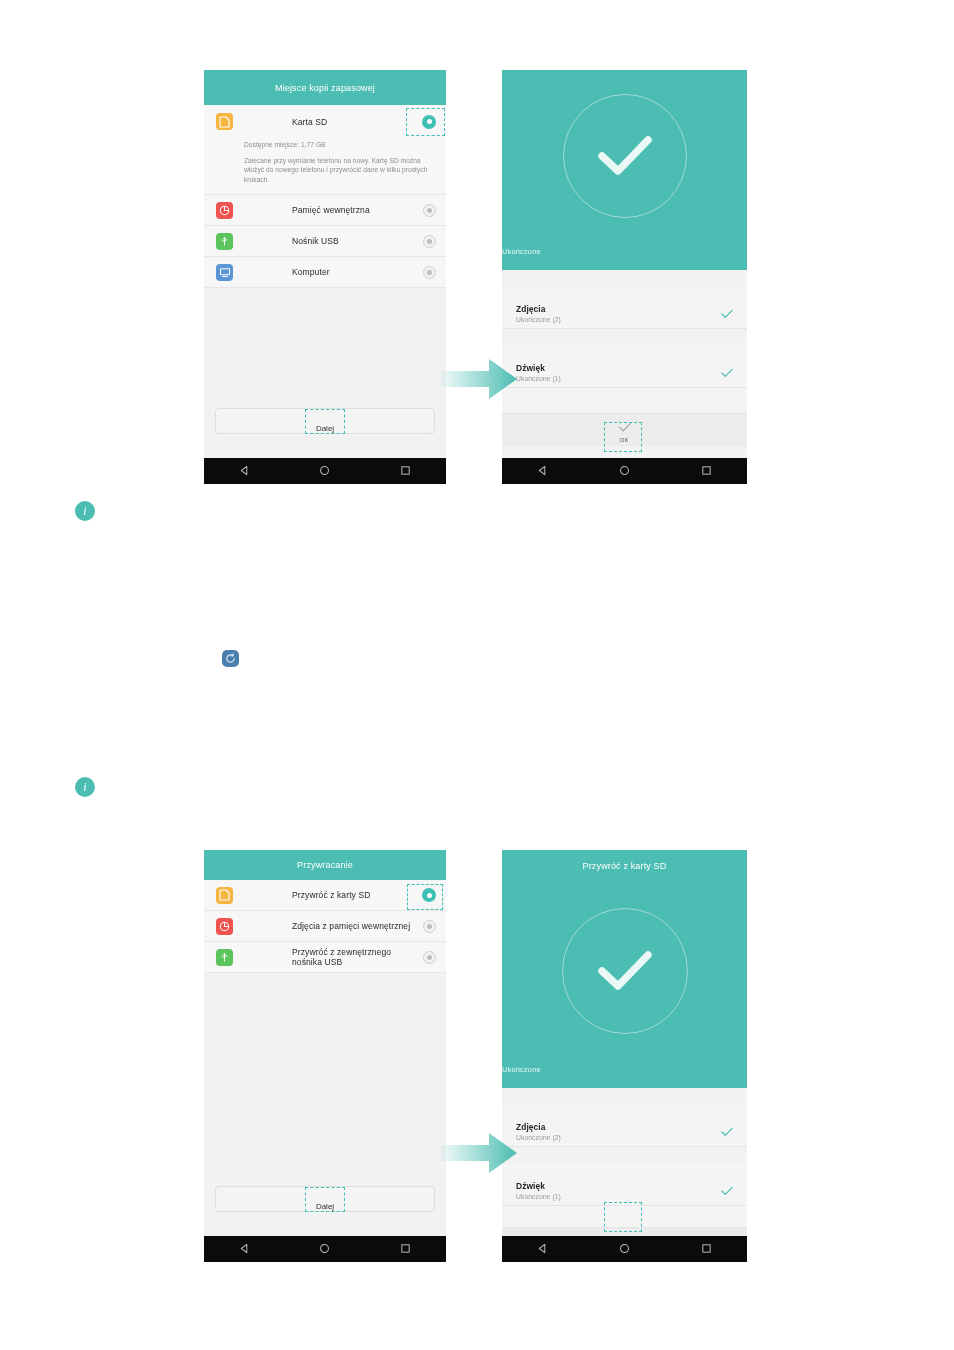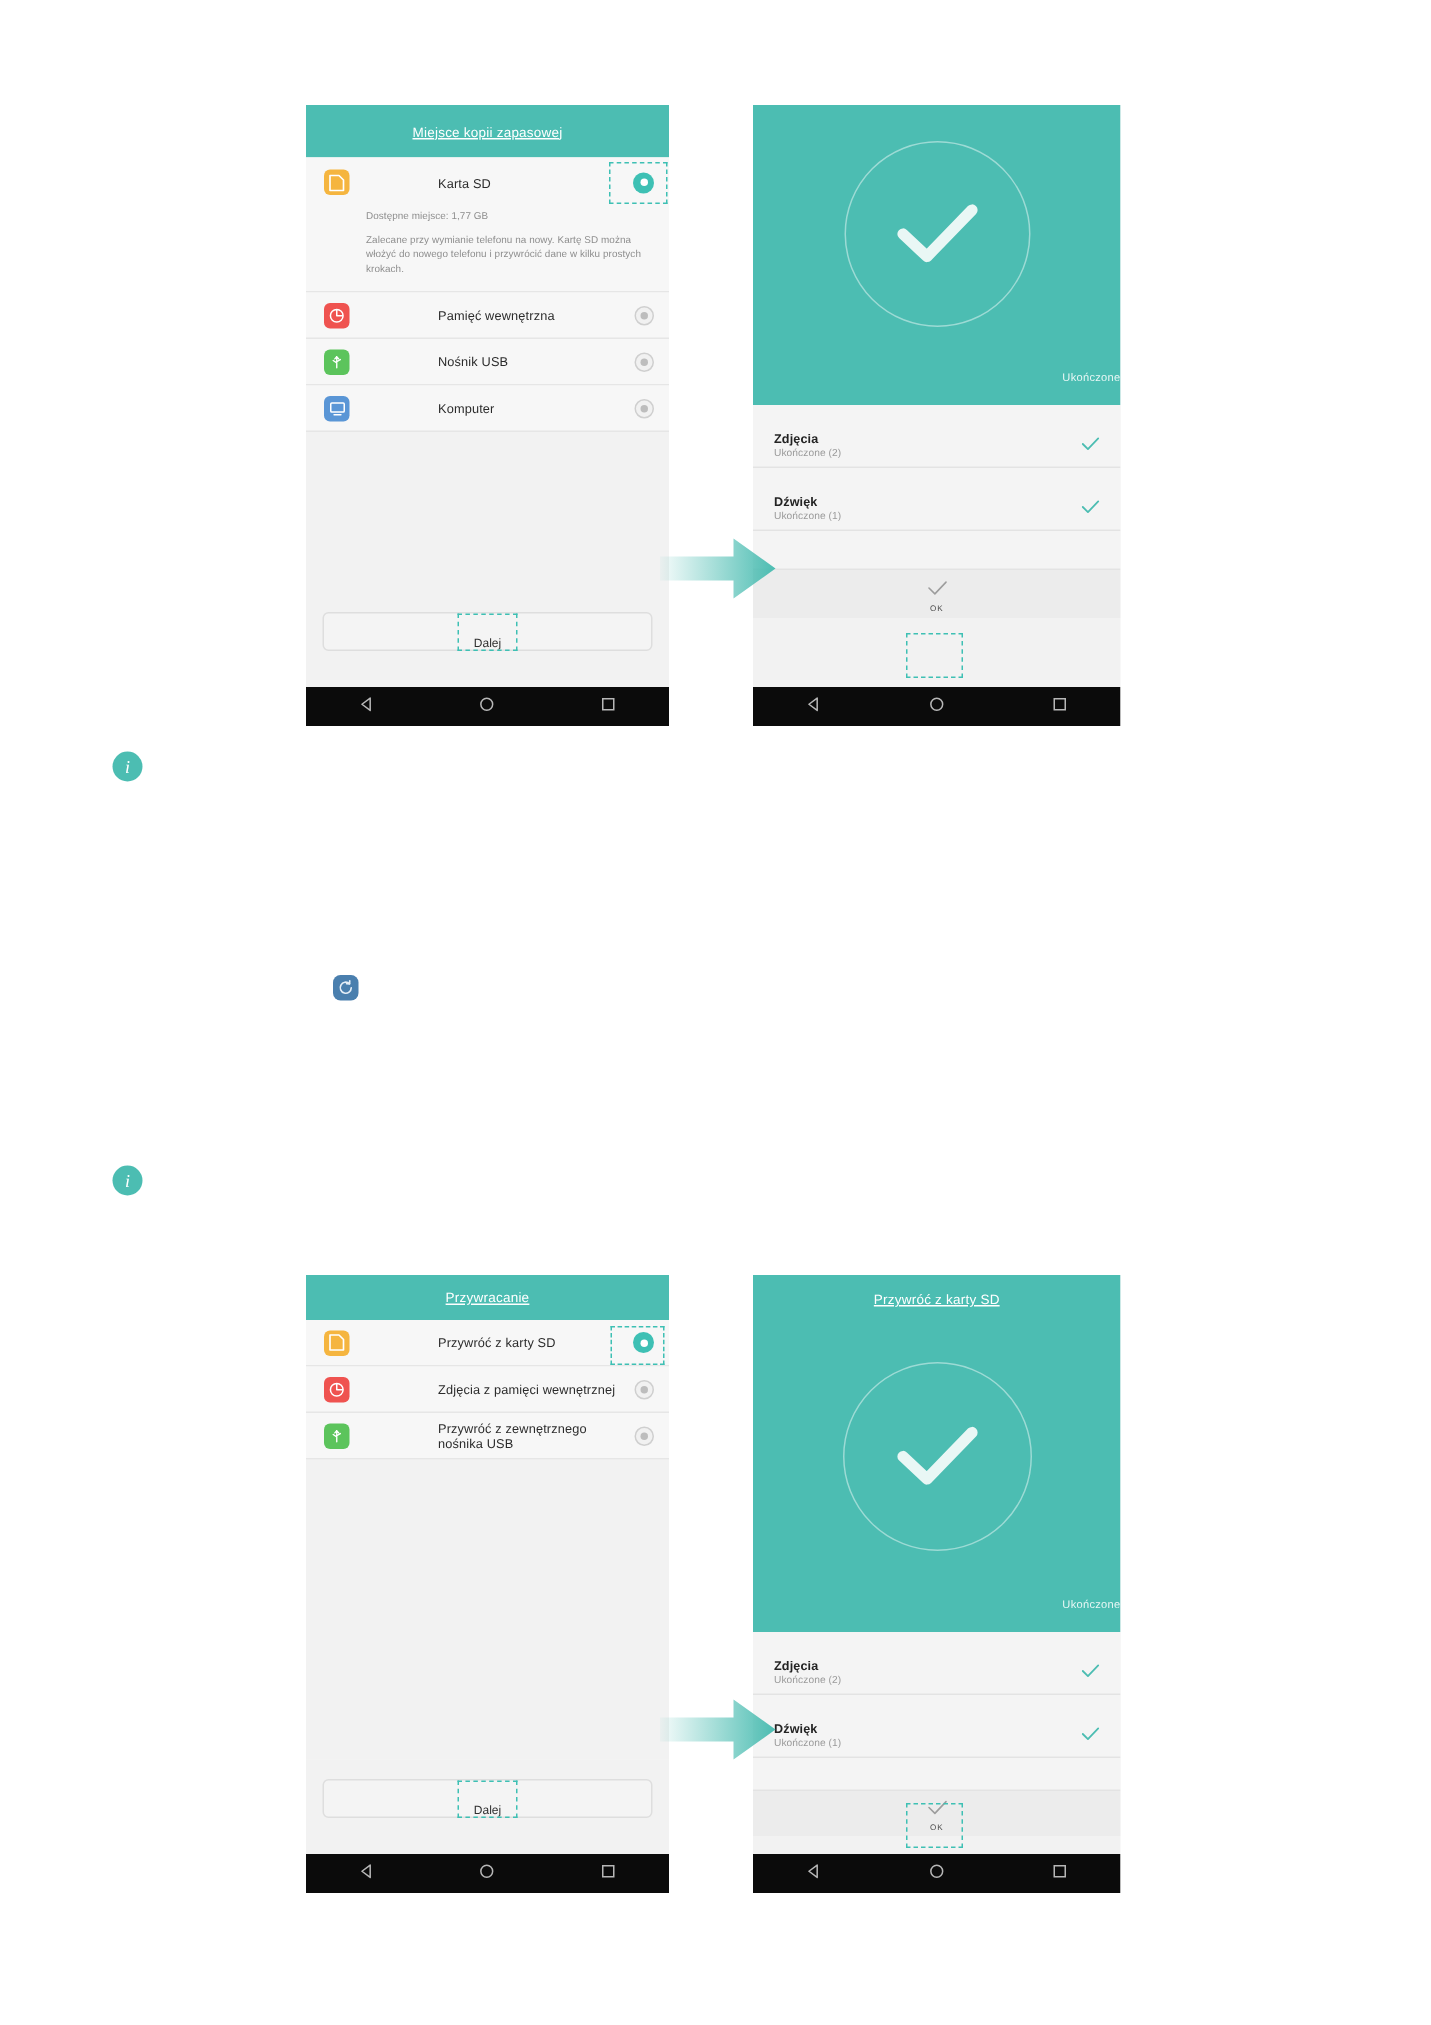--- a/index.html
+++ b/index.html
@@ -14,21 +14,21 @@
 
   
   .phone { position: absolute; background: #f2f2f2; overflow: hidden; }
 
   .phone-header {
     background: #4cbdb2;
     color: #ffffff;
     font-size: 9px;
     text-align: center;
     letter-spacing: .15px;
-    display: flex; align-items: center; justify-content: center; text-decoration: underline;
+    display: flex; align-items: center; justify-content: center;
   }
 
   .navbar {
     position: absolute; left: 0; right: 0; bottom: 0;
     height: 26px; background: #0b0b0b;
     display: flex; align-items: center; justify-content: space-around;
   }
   .navbar .nav-ico { opacity: .78; }
 
   
@@ -93,30 +93,30 @@
     background: #4cbdb2;
     position: relative;
     display: flex; flex-direction: column; align-items: center;
   }
   .success .ring {
     border: 1.6px solid rgba(255,255,255,.45);
     border-radius: 50%;
     display: flex; align-items: center; justify-content: center;
   }
   .success .label {
-    position: absolute; left: 0; right: 0; text-align: right;
+    position: absolute; left: 0; right: 0; text-align: left;
     color: #e8f7f5; font-size: 7.4px; letter-spacing: .2px;
   }
 
   
   .res-row {
     position: relative; background: #f4f4f4;
     border-bottom: 1px solid #e3e3e3;
     padding: 12px 14px 0 14px;
-    display: flex; align-items: center;
+    display: flex; align-items: center; margin-top: 17px;
   }
   .res-texts { flex: 1; }
   .res-title { font-size: 8.4px; color: #232323; font-weight: bold; letter-spacing: .1px; }
   .res-sub { font-size: 6.8px; color: #9a9a9a; margin-top: 2px; letter-spacing: .05px; }
   .res-blank { background: #f4f4f4; border-bottom: 1px solid #e3e3e3; }
   .ok-bar {
     background: #ececec; position: relative;
     display: flex; align-items: center; justify-content: center;
     flex-direction: column;
   }

